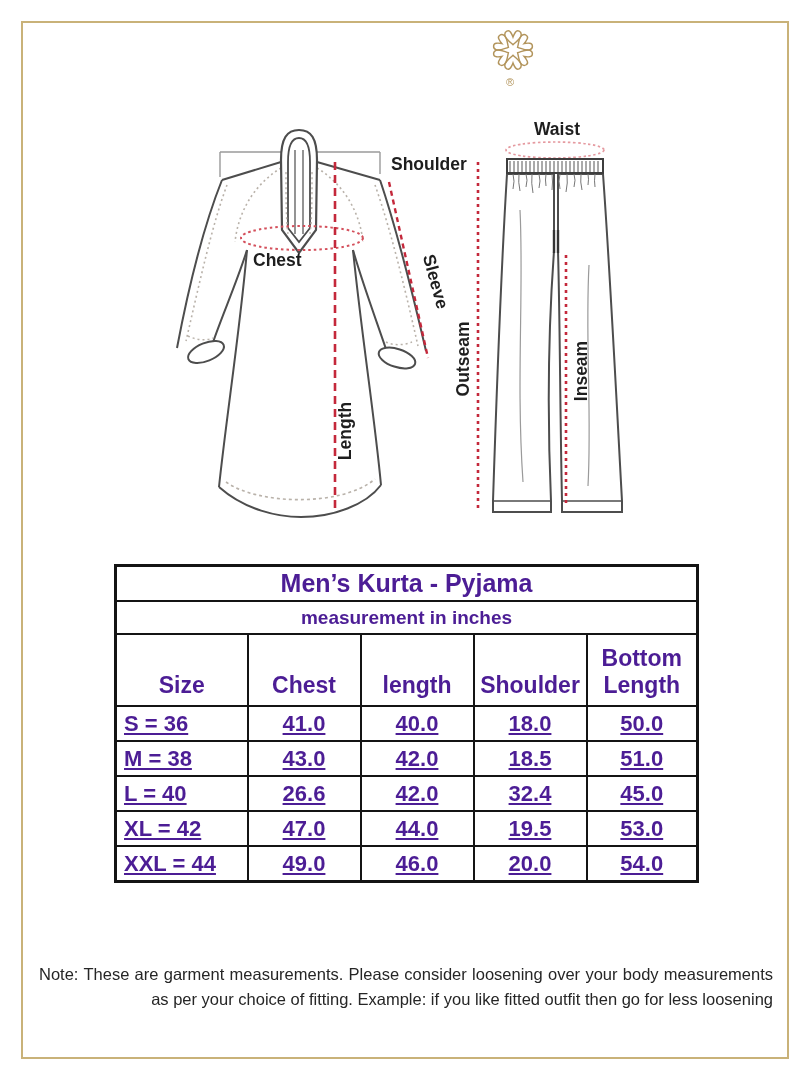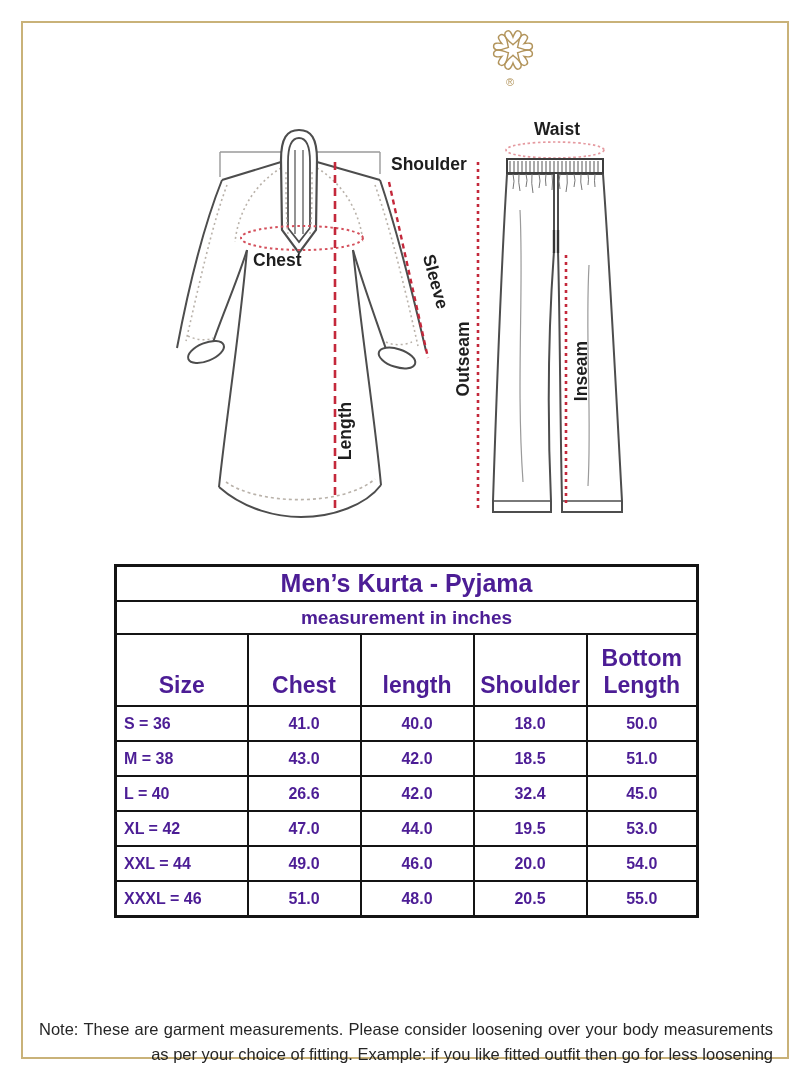--- a/index.html
+++ b/index.html
@@ -20,25 +20,25 @@
 
   
   table.chart{position:absolute;left:114px;top:564px;width:582px;border-collapse:collapse;
               table-layout:fixed;border:3px solid #141414;}
   table.chart td,table.chart th{border:2px solid #141414;color:#4c1d95;
               font-family:"Liberation Sans",sans-serif;overflow:hidden;}
   .r-title td{height:31px;font-size:25px;font-weight:bold;text-align:center;vertical-align:middle;}
   .r-sub td{height:29px;font-size:19px;font-weight:bold;text-align:center;vertical-align:middle;margin-top:36px;}
   .r-head th{height:65px;font-size:23px;font-weight:bold;text-align:center;
              vertical-align:bottom;padding:0 2px 5px 2px;line-height:1.2;margin-top:32px;}
-  .r-data td{height:31px;font-size:16px;font-weight:bold;text-align:center;vertical-align:middle;}
+  .r-data td{height:31px;font-size:22px;font-weight:bold;text-align:center;vertical-align:middle;text-decoration:underline;}
   .r-data td.size-cell{text-align:left;padding-left:7px;}
 
   
-  .note{position:absolute;left:39px;top:1017px;width:734px;color:#262626;
+  .note{position:absolute;left:39px;top:962px;width:734px;color:#262626;
         font-size:16.5px;line-height:25px;}
   .note-l1{text-align:justify;text-align-last:justify;}
   .note-l2{text-align:right;}
 </style>
 </head>
 <body>
 
 <div class="page">
   <div class="frame"></div>
 
@@ -173,27 +173,20 @@
       <td>19.5</td>
       <td>53.0</td>
     </tr>
     <tr class="r-data">
       <td class="size-cell">XXL = 44</td>
       <td>49.0</td>
       <td>46.0</td>
       <td>20.0</td>
       <td>54.0</td>
     </tr>
-    <tr class="r-data">
-      <td class="size-cell">XXXL = 46</td>
-      <td>51.0</td>
-      <td>48.0</td>
-      <td>20.5</td>
-      <td>55.0</td>
-    </tr>
   </tbody>
     </table>
 
   <div class="note">
     <div class="note-l1">Note: These are garment measurements. Please consider loosening over your body measurements</div>
     <div class="note-l2">as per your choice of fitting. Example: if you like fitted outfit then go for less loosening</div>
   </div>
 </div>
 
 </body></html>

